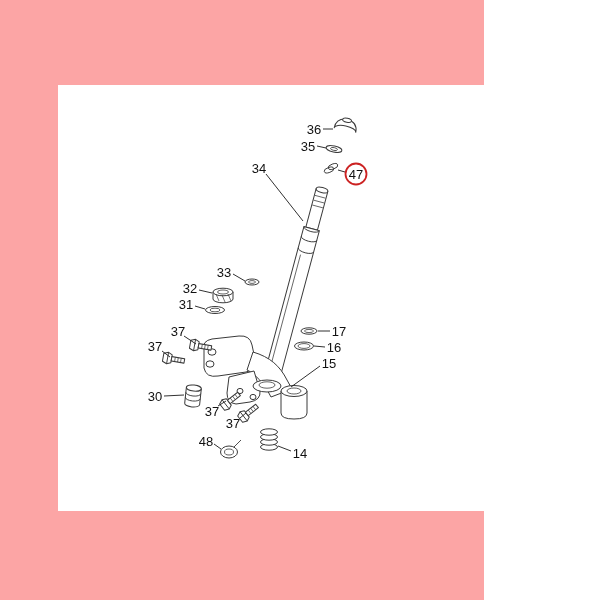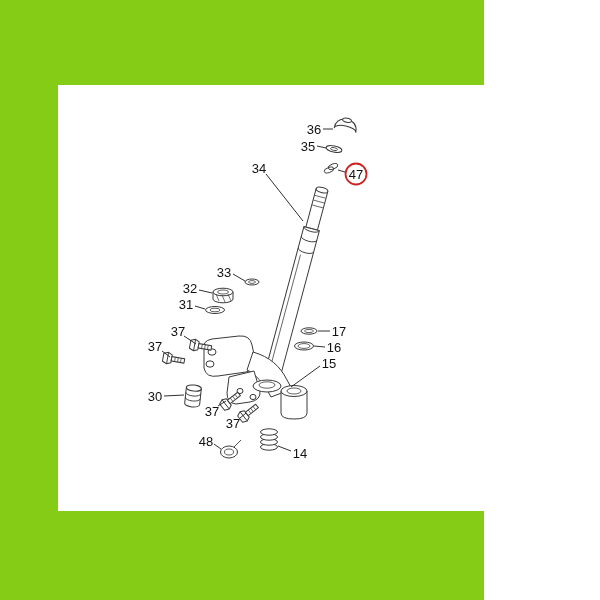--- a/index.html
+++ b/index.html
@@ -1,16 +1,16 @@
 <!DOCTYPE html>
 <html><head>
 <meta charset="utf-8">
 <style>
   html,body{margin:0;padding:0;}
-  .screen{position:relative;width:484px;height:600px;background:#84cc16;font-family:"Liberation Sans",sans-serif;overflow:hidden;}
+  .screen{position:relative;width:484px;height:600px;background:#fca5a5;font-family:"Liberation Sans",sans-serif;overflow:hidden;}
   .screen svg{position:absolute;left:0;top:0;}
   .panel{fill:#ffffff;}
   .part{fill:#ffffff;stroke:#3a3a3a;stroke-width:1;stroke-linejoin:round;}
   .part-thin{fill:#ffffff;stroke:#3a3a3a;stroke-width:0.8;stroke-linejoin:round;}
   .part-line{fill:none;stroke:#3a3a3a;stroke-width:0.9;}
   .hatch{stroke:#3a3a3a;stroke-width:0.7;}
   .leader{stroke:#1a1a1a;stroke-width:0.9;}
   .part-label{font-family:"Liberation Sans",sans-serif;font-size:13px;fill:#111111;}
   .highlight-circle{fill:none;stroke-width:1.8;}
 </style>

